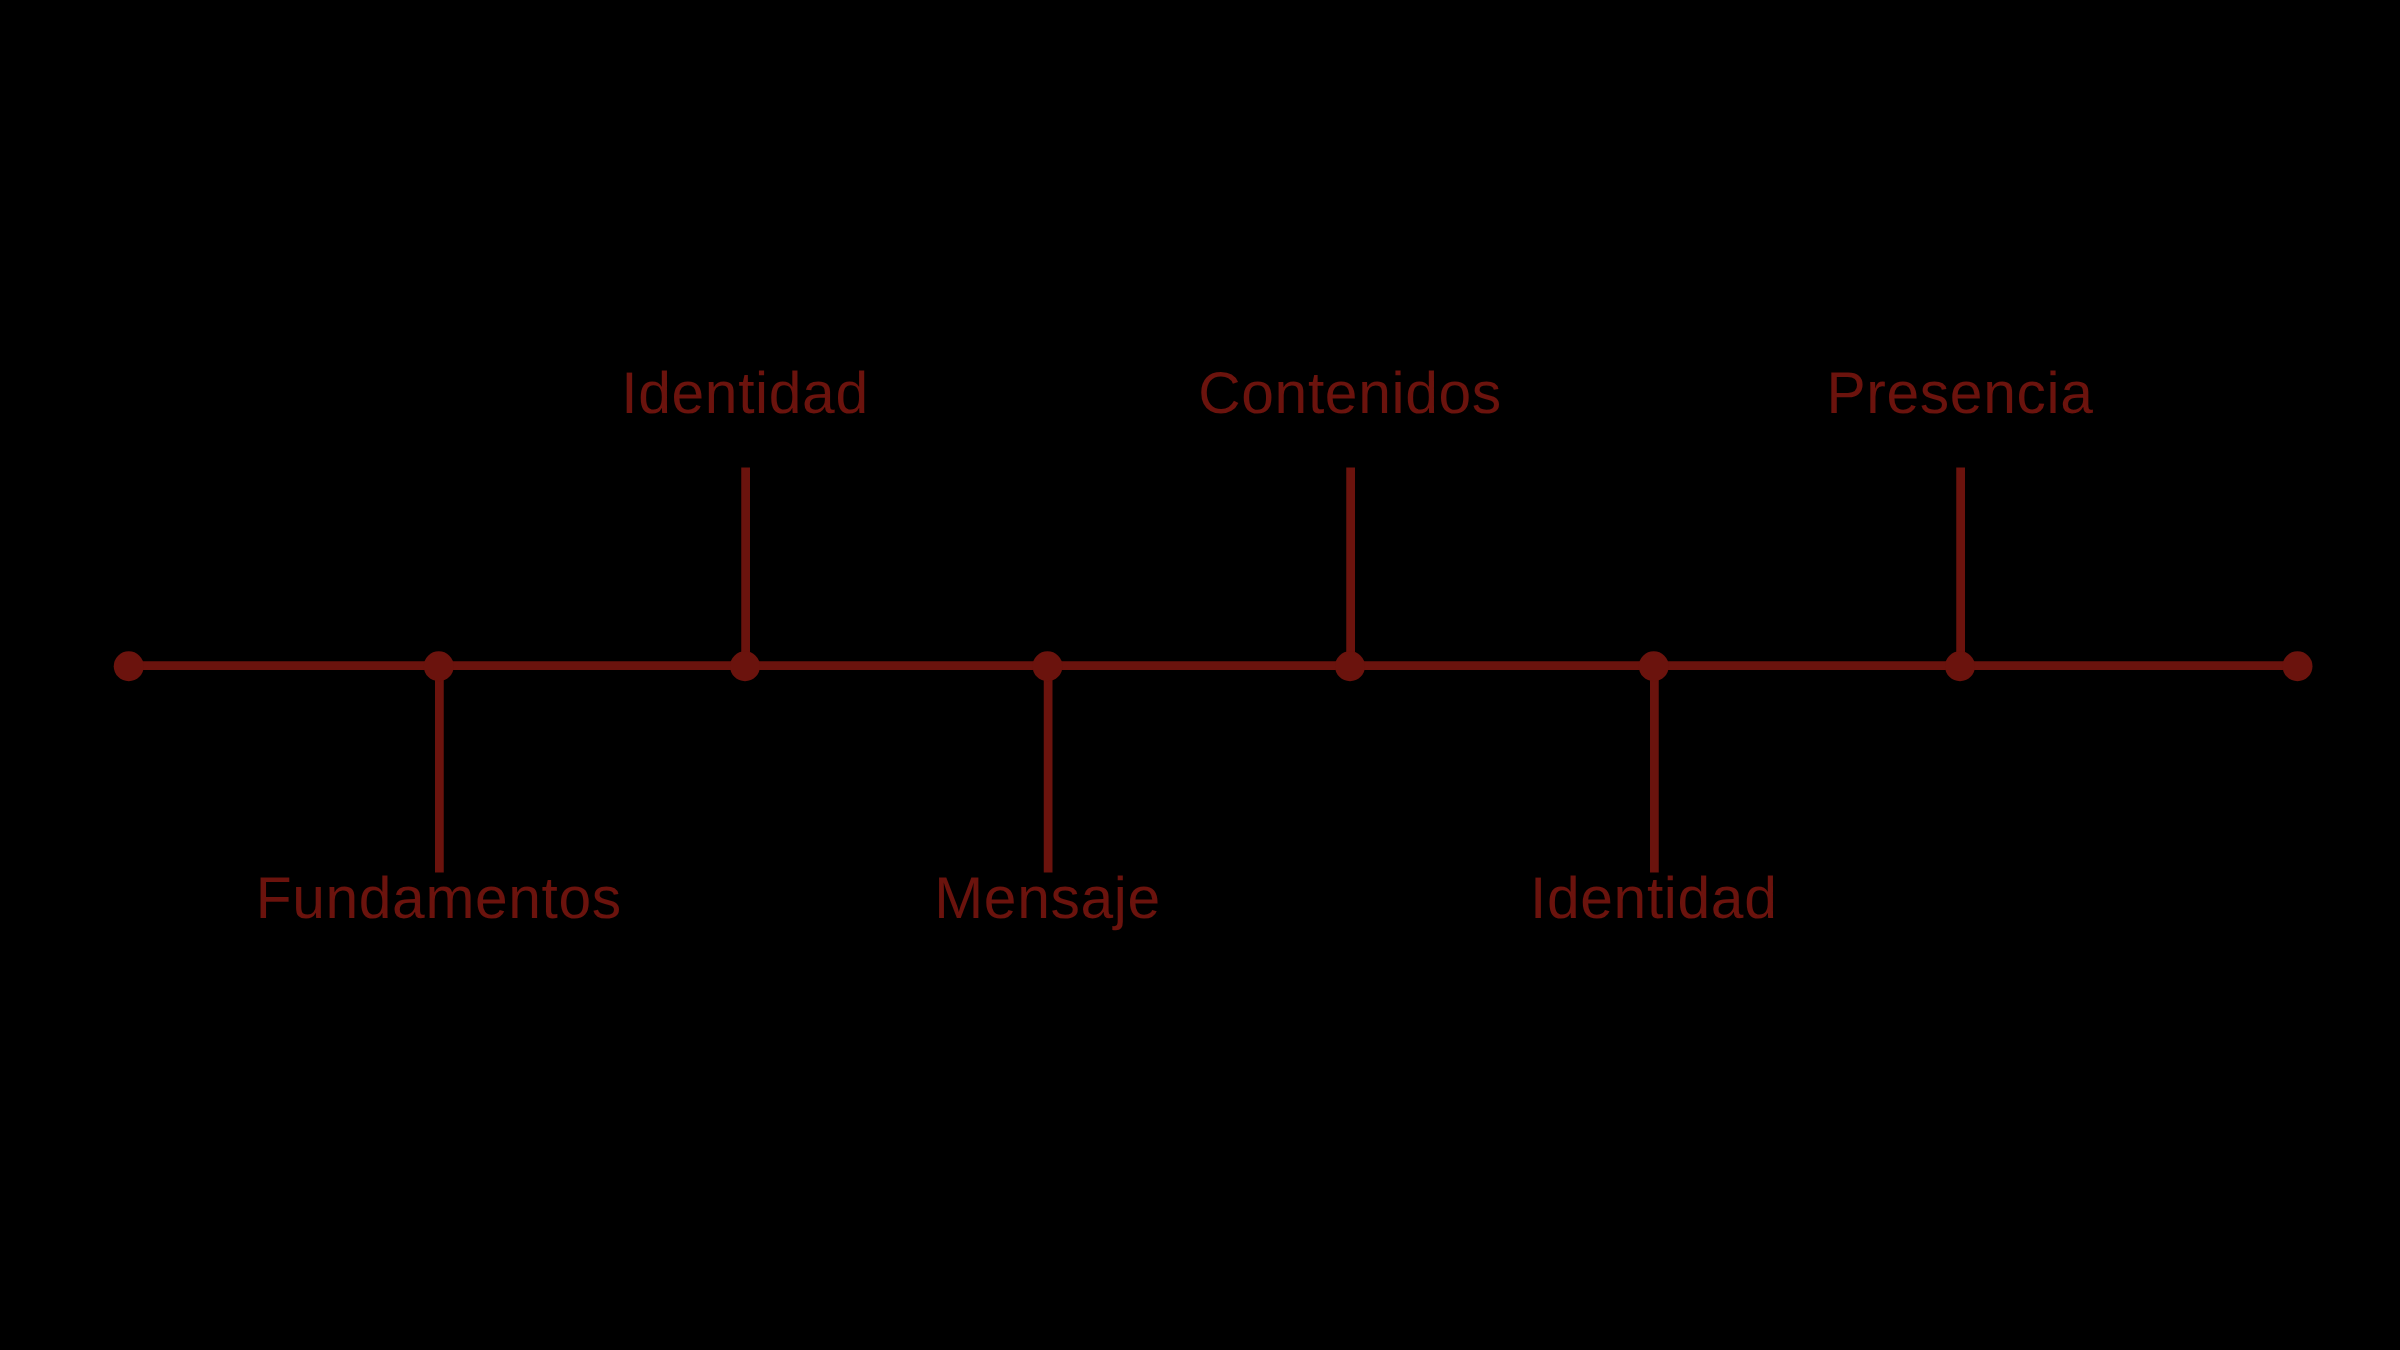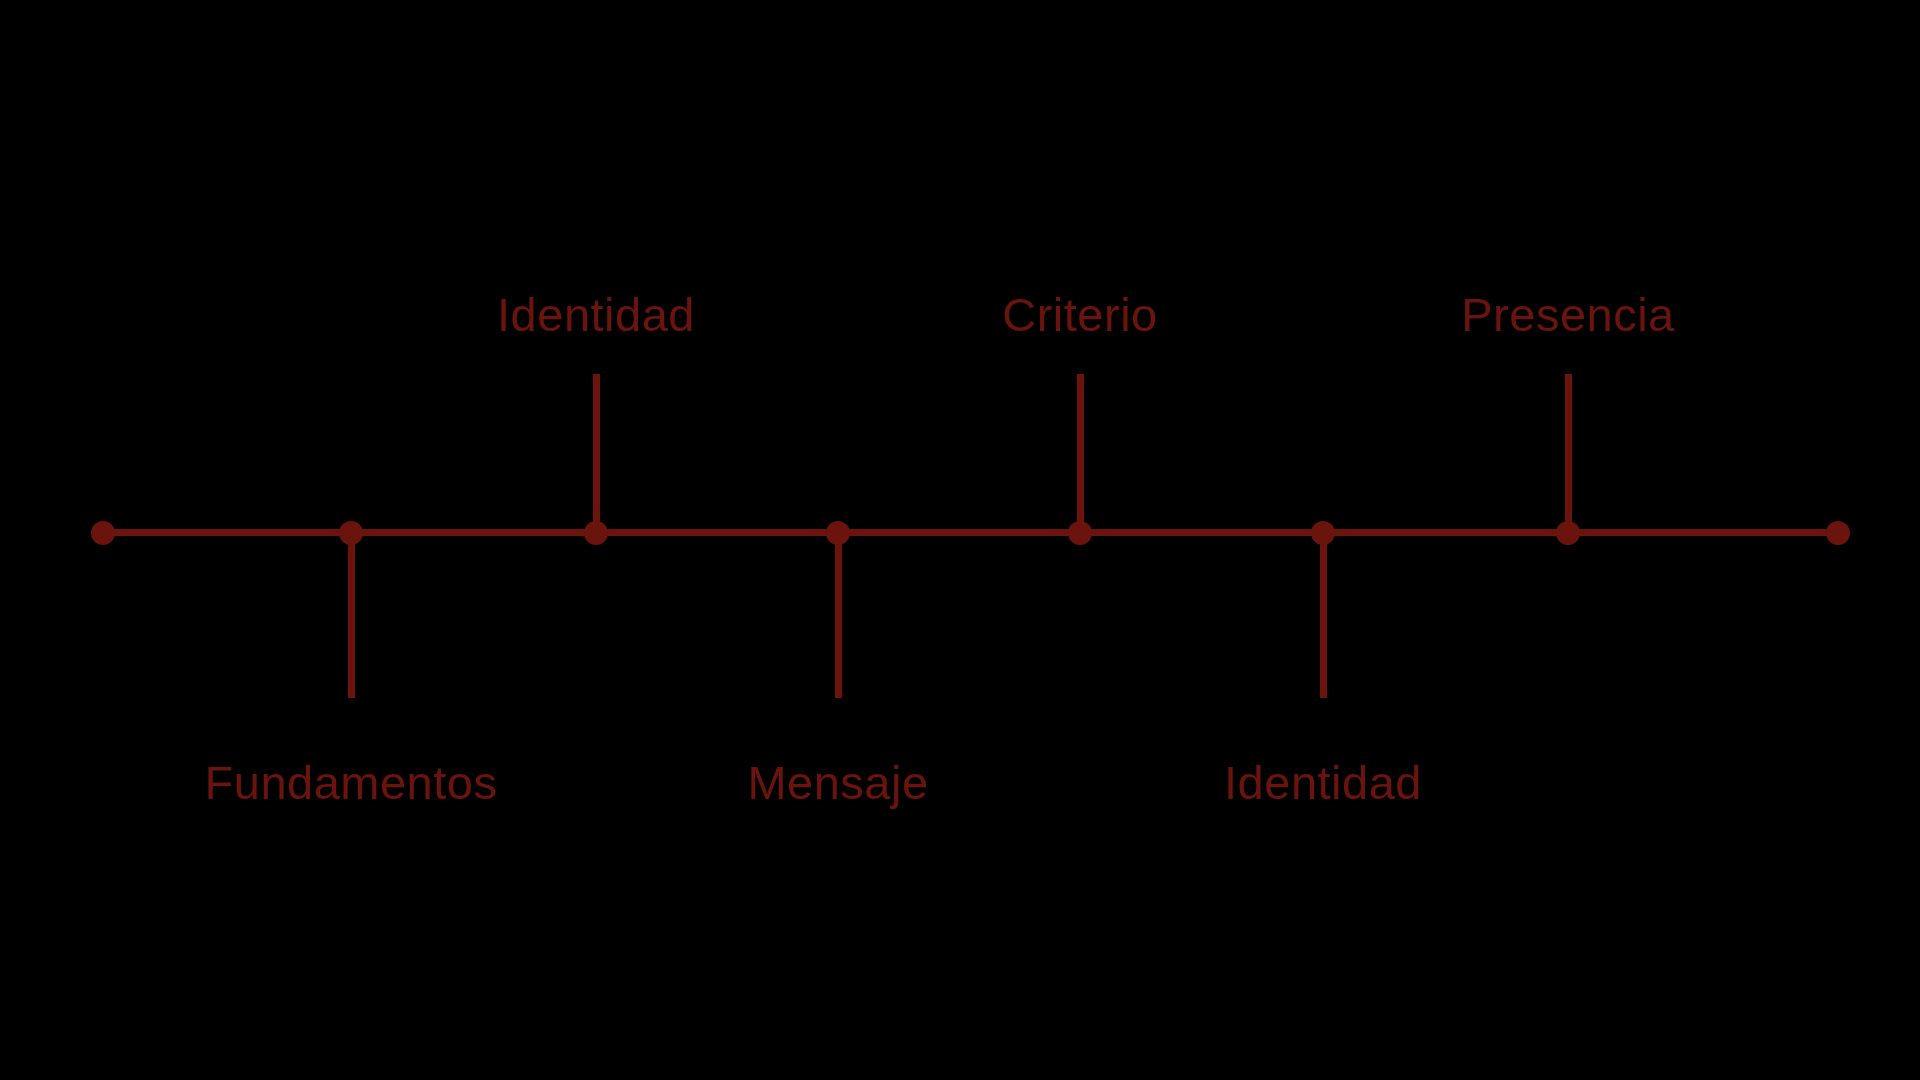--- a/index.html
+++ b/index.html
@@ -60,21 +60,21 @@
     position: absolute;
     left: 0;
     transform: translate(-50%, -50%);
     white-space: nowrap;
     color: var(--accent);
     font-size: 47px;
     font-weight: 400;
     letter-spacing: 0.5px;
   }
   .milestone.top .label    { top: 314px; }
-  .milestone.bottom .label { top: 782px; }
+  .milestone.bottom .label { top: 718px; }
 </style>
 </head>
 <body>
 
 <div class="stage">
 
   <div class="axis"></div>
 
   <div class="dot" style="left:103px"></div>
   <div class="dot" style="left:1838px"></div>
@@ -93,21 +93,21 @@
 
   <div class="milestone bottom" style="--x:838px">
     <div class="stem"></div>
     <div class="dot"></div>
     <div class="label">Mensaje</div>
   </div>
 
   <div class="milestone top" style="--x:1080px">
     <div class="stem"></div>
     <div class="dot"></div>
-    <div class="label">Criterio</div>
+    <div class="label">Contenidos</div>
   </div>
 
   <div class="milestone bottom" style="--x:1323px">
     <div class="stem"></div>
     <div class="dot"></div>
     <div class="label">Identidad</div>
   </div>
 
   <div class="milestone top" style="--x:1568px">
     <div class="stem"></div>

